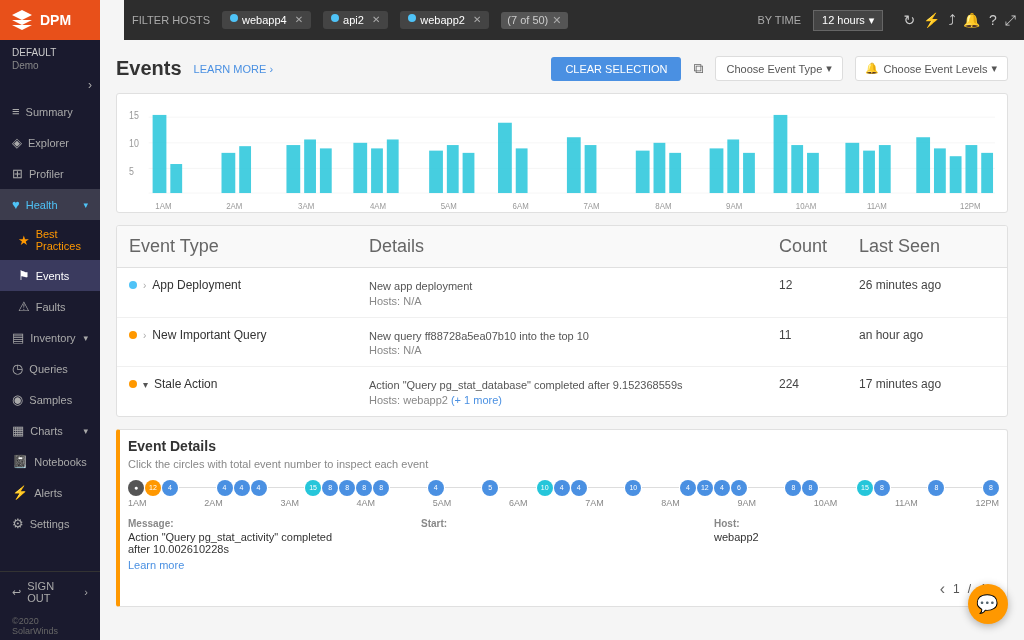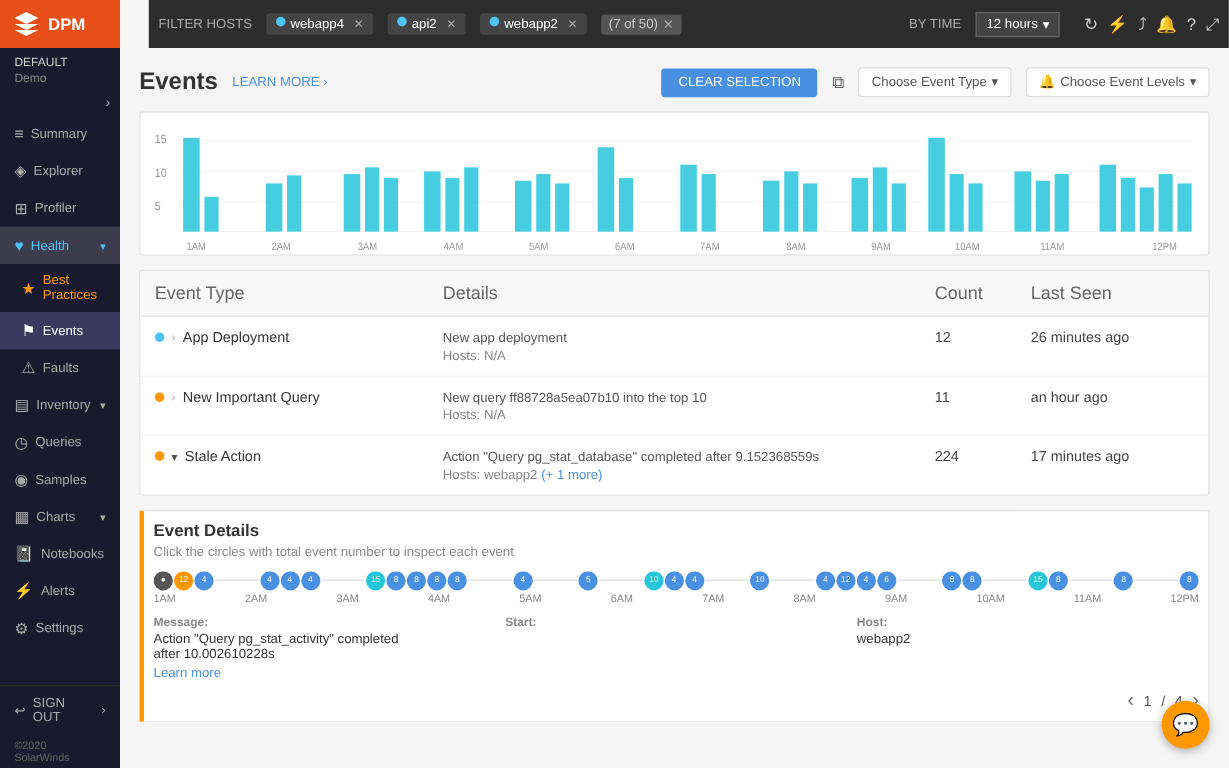--- a/index.html
+++ b/index.html
@@ -43,21 +43,21 @@
     .choose-event-type { display: flex; align-items: center; gap: 4px; border: 1px solid #ddd; border-radius: 3px; padding: 5px 10px; background: white; font-size: 11px; cursor: pointer; color: #555; }
     .bell-filter { display: flex; align-items: center; gap: 4px; border: 1px solid #ddd; border-radius: 3px; padding: 5px 10px; background: white; font-size: 11px; cursor: pointer; color: #555; }
 
     
     .chart-container { background: white; border: 1px solid #e0e0e0; border-radius: 3px; padding: 12px 12px 0; margin-bottom: 12px; height: 120px; position: relative; }
     .chart-svg { width: 100%; height: 100%; }
 
     
     .events-table { background: white; border: 1px solid #e0e0e0; border-radius: 3px; overflow: hidden; margin-bottom: 12px; }
     .table-header { display: grid; grid-template-columns: 240px 1fr 80px 160px; background: #f9f9f9; border-bottom: 1px solid #e0e0e0; }
-    .table-header-cell { padding: 10px 12px; font-size: 15px; color: #666; font-weight: 500; }
+    .table-header-cell { padding: 10px 12px; font-size: 18px; color: #666; font-weight: 500; }
     .table-row { display: grid; grid-template-columns: 240px 1fr 80px 160px; border-bottom: 1px solid #f0f0f0; align-items: start; }
     .table-row:last-child { border-bottom: none; }
     .table-cell { padding: 10px 12px; font-size: 12px; color: #444; }
     .event-type-cell { display: flex; align-items: flex-start; gap: 6px; padding: 10px 12px; }
     .event-dot { width: 8px; height: 8px; border-radius: 50%; margin-top: 3px; flex-shrink: 0; }
     .event-dot.blue { background: #4fc3f7; }
     .event-dot.orange { background: #ff9800; }
     .expand-chevron { color: #aaa; cursor: pointer; font-size: 10px; margin-top: 2px; }
     .event-name { font-size: 12px; color: #333; }
     .detail-text { font-size: 11px; color: #555; line-height: 1.5; }

